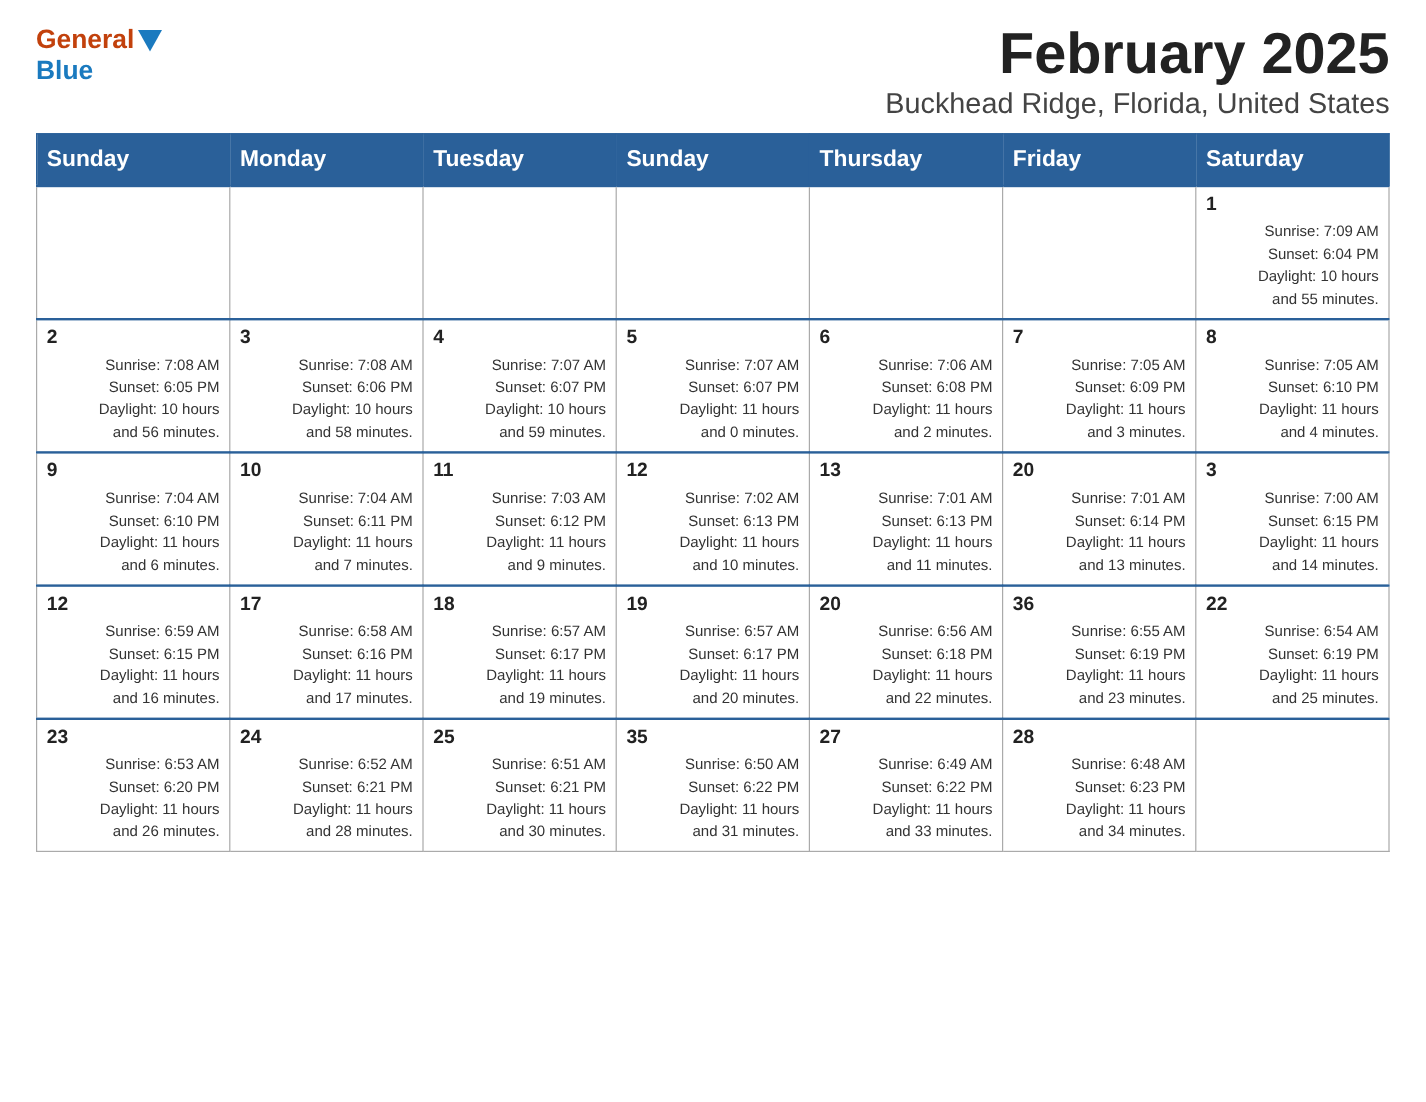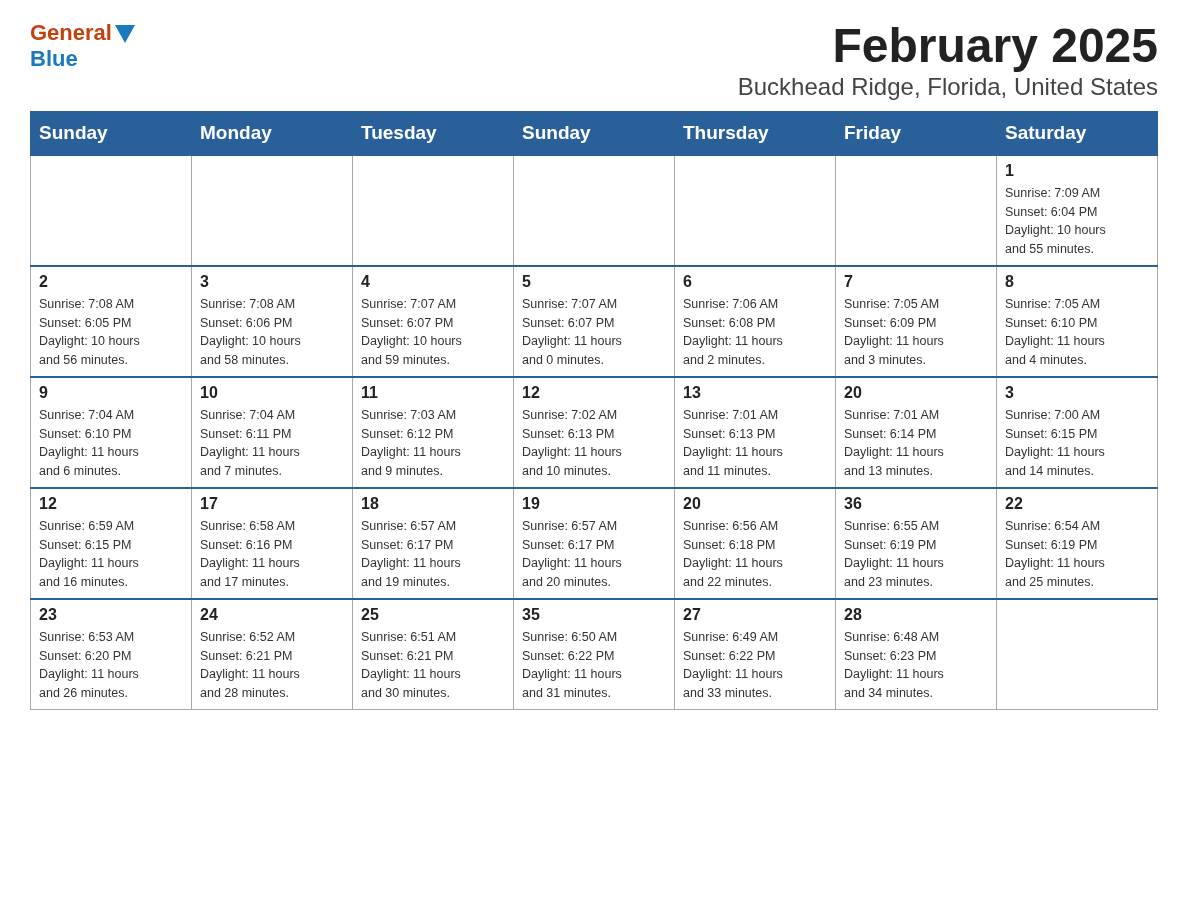--- a/index.html
+++ b/index.html
@@ -72,20 +72,21 @@
       font-size: 16px;
       font-weight: bold;
       color: #222;
       display: block;
       margin-bottom: 4px;
     }
     .day-info {
       font-size: 12.5px;
       color: #333;
       line-height: 1.5;
+      text-align: right;
     }
     .empty-cell {
       background: #f5f5f5;
     }
     .logo-wrapper {
       display: flex;
       flex-direction: column;
       align-items: flex-start;
     }
     .logo-line1 {

